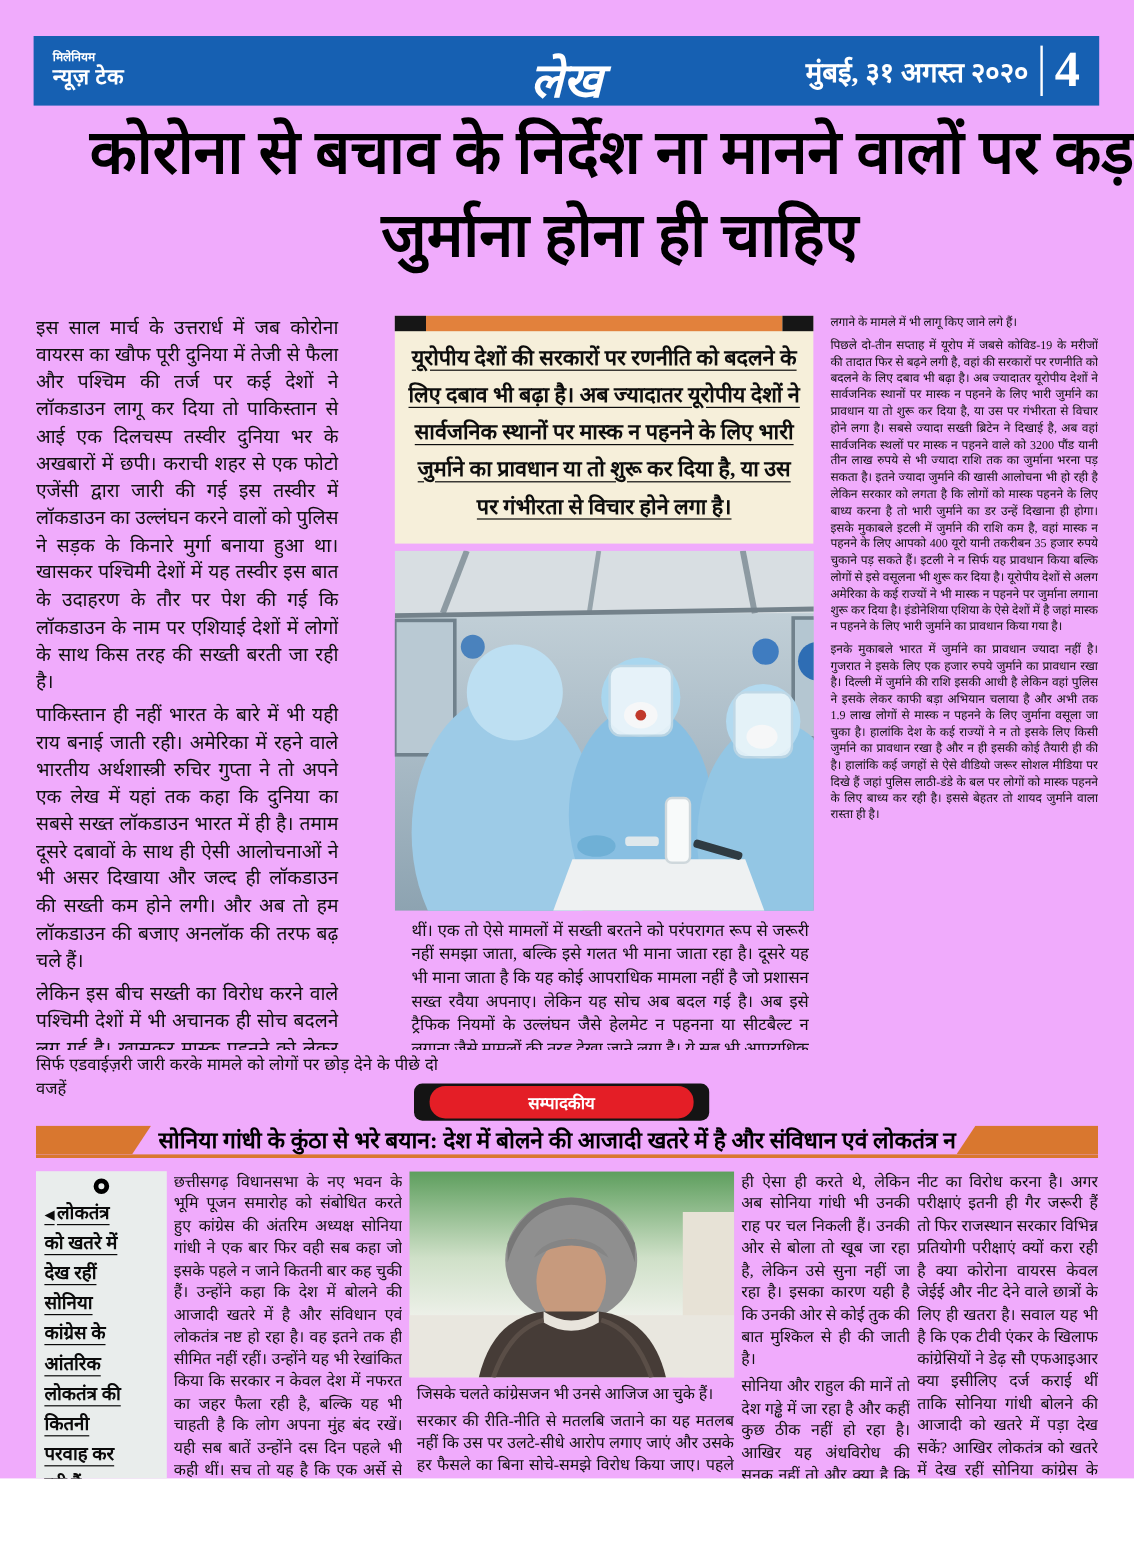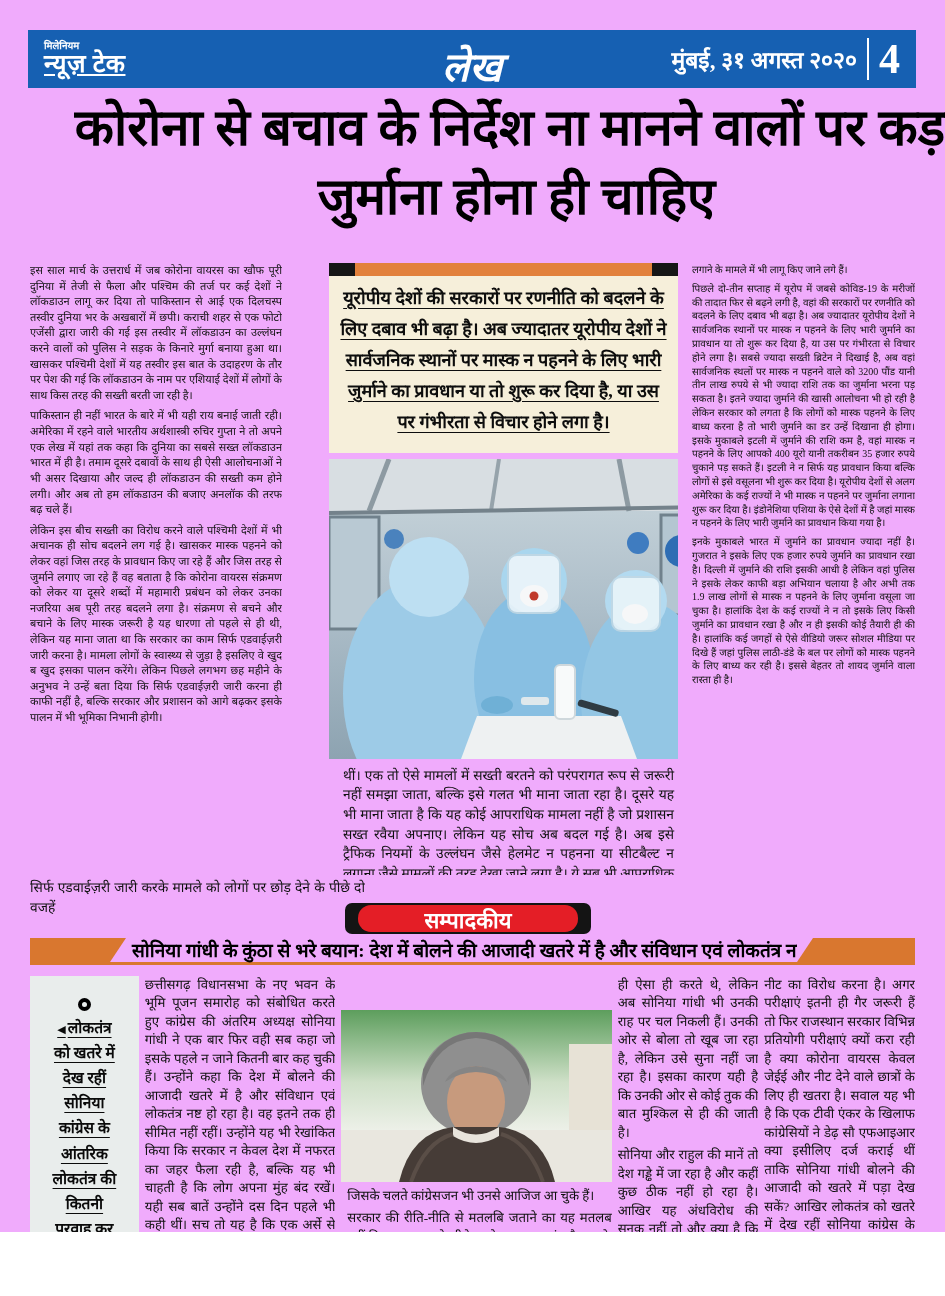--- a/index.html
+++ b/index.html
@@ -12,21 +12,21 @@
   .page { position:absolute; inset:0; width:945px; height:1232px; background:#f0abfc; overflow:hidden; }
 
   
   .masthead {
     position:absolute; left:28px; top:30px; width:888px; height:58px;
     background:#1660b2; color:#fff; display:flex; align-items:center;
     padding:0 16px;
   }
   .brand { line-height:1.05; z-index:2; }
   .brand-small { display:block; font-size:10px; font-weight:bold; }
-  .brand-big { display:block; font-size:25px; font-weight:bold; letter-spacing:0.5px;text-decoration:underline; }
+  .brand-big { display:block; font-size:18px; font-weight:bold; letter-spacing:0.5px; }
   .section-label {
     position:absolute; left:0; right:0; top:8px; text-align:center;
     font-size:40px; font-weight:bold; font-style:italic; z-index:1;
   }
   .mast-right { margin-left:auto; display:flex; align-items:center; gap:10px; z-index:2; }
   .mast-date { font-size:23px; font-weight:bold; }
   .mast-sep { width:2px; height:42px; background:#ffffff; }
   .mast-page { font-size:42px; font-weight:bold; line-height:1; }
 
   
@@ -35,21 +35,21 @@
     text-align:center; font-size:51px; font-weight:bold; line-height:1.35;
     color:#000; overflow:hidden;margin-left:44px;
   }
 
   
   .body-cols {
     position:absolute; left:30px; top:263px; width:885px; height:612px;
     display:flex; gap:14px; text-align:justify;
   }
   .body-cols p { margin-bottom:5px; }
-  .col-left  { width:252px; font-size:11px; line-height:1.42; overflow:hidden; }
+  .col-left  { width:252px; font-size:16px; line-height:1.42; overflow:hidden; }
   .col-mid   { width:382px; display:flex; flex-direction:column; overflow:hidden;padding-left:33px; }
   .col-right { width:223px; font-size:10px; line-height:1.38; overflow:hidden; }
 
   .advisory-line {
     position:absolute; left:30px; top:878px; width:335px; height:42px;
     font-size:13.8px; line-height:1.42; text-align:justify; overflow:hidden;
   }
 
   
   .quote-box { background:#f6efda; padding:0 0 8px 0; margin-bottom:6px; }
@@ -66,21 +66,21 @@
 
   
   .edit-banner {
     position:absolute; left:345px; top:903px; width:246px; height:31px;
     background:#141414; border-radius:7px;
   }
   .edit-banner .inner {
     position:absolute; left:13px; right:13px; top:2px; bottom:2px;
     background:#e41e26; border-radius:13px;
     display:flex; align-items:center; justify-content:center;
-    color:#fff; font-size:22px; font-weight:bold;
+    color:#fff; font-size:14px; font-weight:bold;
   }
 
   
   .ed-head {
     position:absolute; left:30px; top:938px; width:885px; height:27px;
     display:flex; align-items:center; border-bottom:3px solid #d9772f;
   }
   .ed-head .block { background:#d9772f; height:24px; }
   .ed-head .block-l { width:96px; clip-path:polygon(0 0,100% 0,calc(100% - 16px) 100%,0 100%); }
   .ed-head .block-r { width:118px; clip-path:polygon(16px 0,100% 0,100% 100%,0 100%); }
@@ -89,33 +89,33 @@
     white-space:nowrap; overflow:hidden; padding:0 6px;
   }
 
   
   .ed-cols {
     position:absolute; left:30px; top:976px; width:885px; height:283px;
     display:flex; gap:6px; text-align:justify; font-size:13.2px; line-height:1.4;
   }
   .ed-cols p { margin-bottom:4px; }
   .ed-sidebar {
-    width:109px; background:#e9edec; padding:21px 7px; text-align:center; overflow:hidden;
+    width:109px; background:#e9edec; padding:5px 7px; text-align:left; overflow:hidden;
   }
   .ed-sidebar .dot {
     width:13px; height:13px; border:4px solid #000; border-radius:50%;
     margin:1px auto 4px;
   }
   .ed-sidebar .line {
     display:block; font-size:15.5px; font-weight:bold; line-height:1.62;
     text-decoration:underline; text-underline-offset:4px; color:#0a0a0a;
   }
   .ed-sidebar .pointer { font-size:11px; margin-right:2px; }
   .ed-col2 { width:191px; overflow:hidden; }
-  .ed-photo-col { width:271px; display:flex; flex-direction:column; overflow:hidden;margin-top:34px; }
+  .ed-photo-col { width:271px; display:flex; flex-direction:column; overflow:hidden; }
   .sonia-photo { width:271px; height:172px; display:block; margin-bottom:5px; }
   .ed-photo-text { flex:1; overflow:hidden; padding-left:6px; }
   .ed-col4 { width:141px; overflow:hidden; }
   .ed-col5 { width:151px; overflow:hidden; }
 
   .bottom-rule { position:absolute; left:30px; top:1261px; width:885px; height:3px; background:#111; }
 </style>
 </head>
 <body>
 

